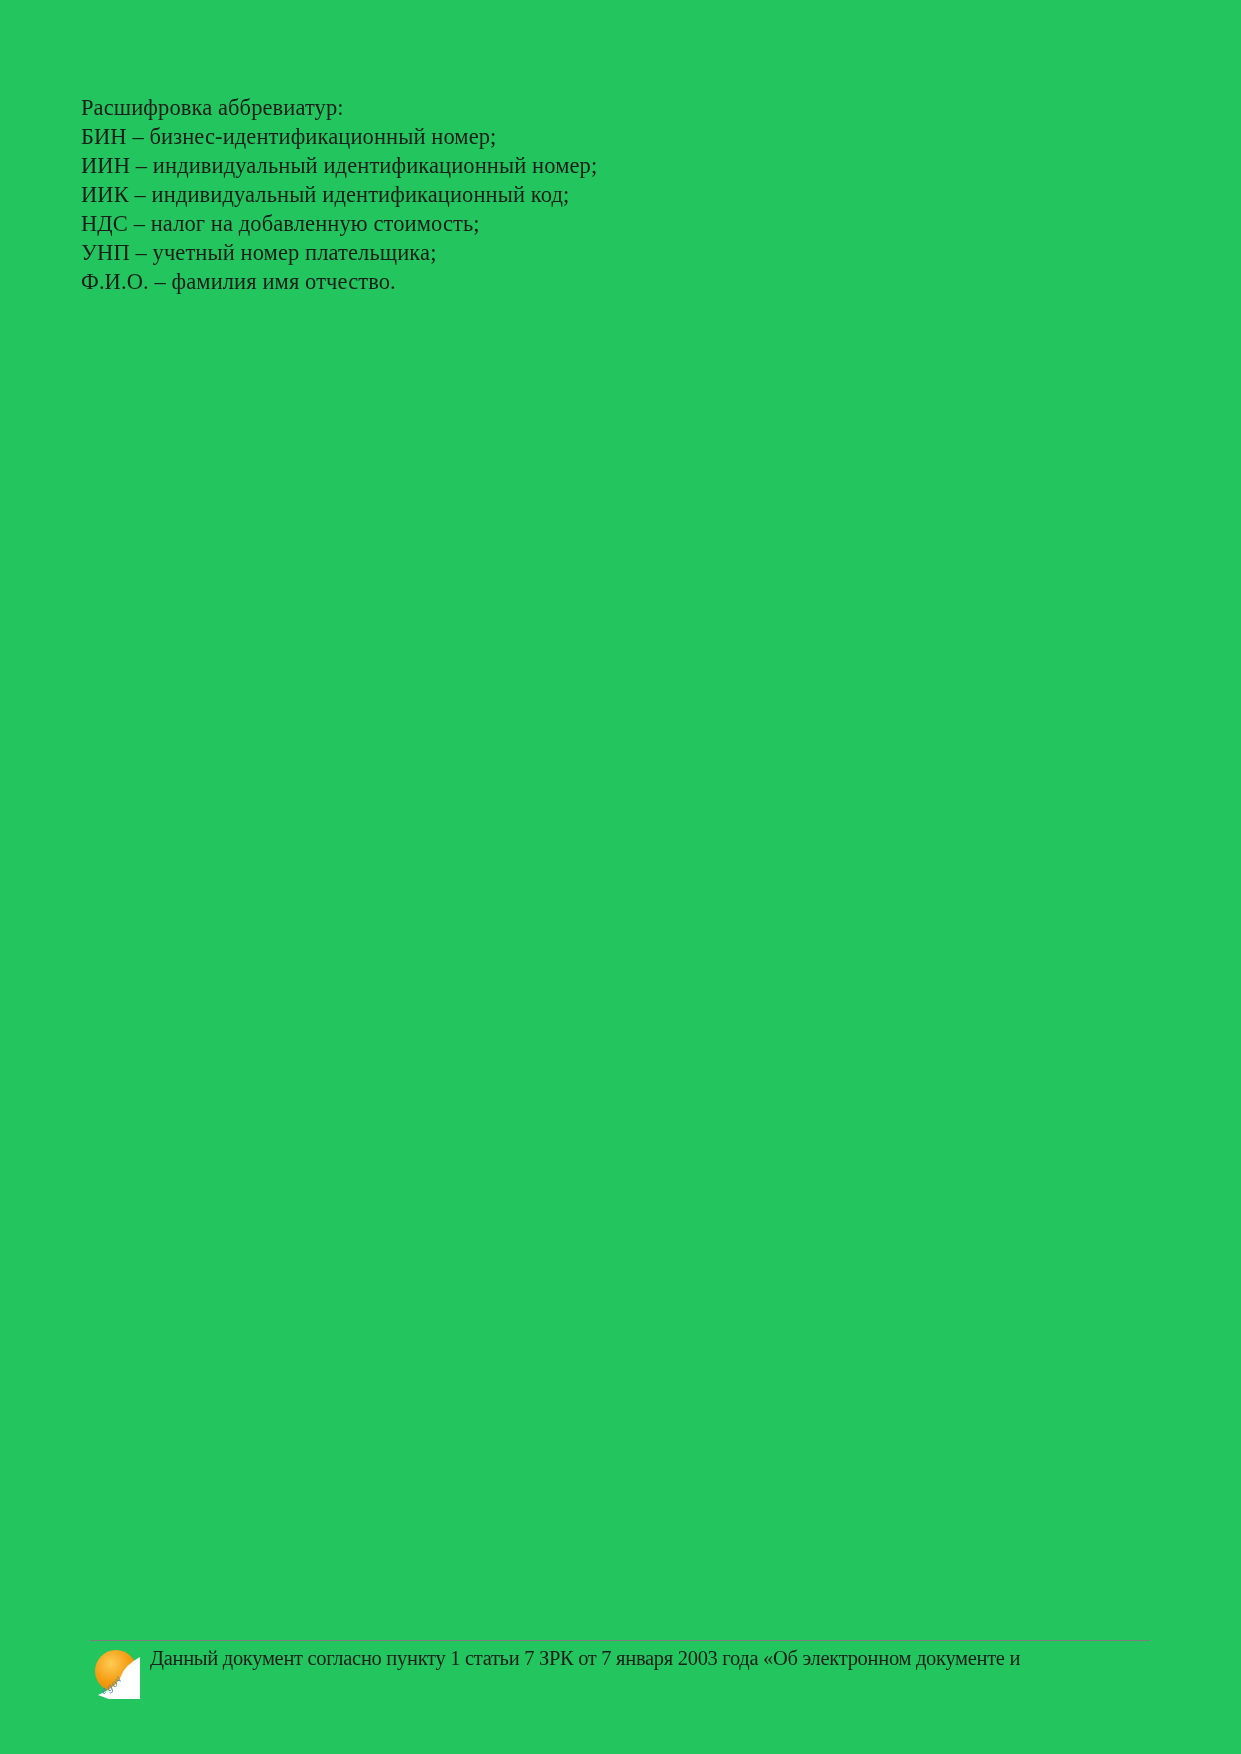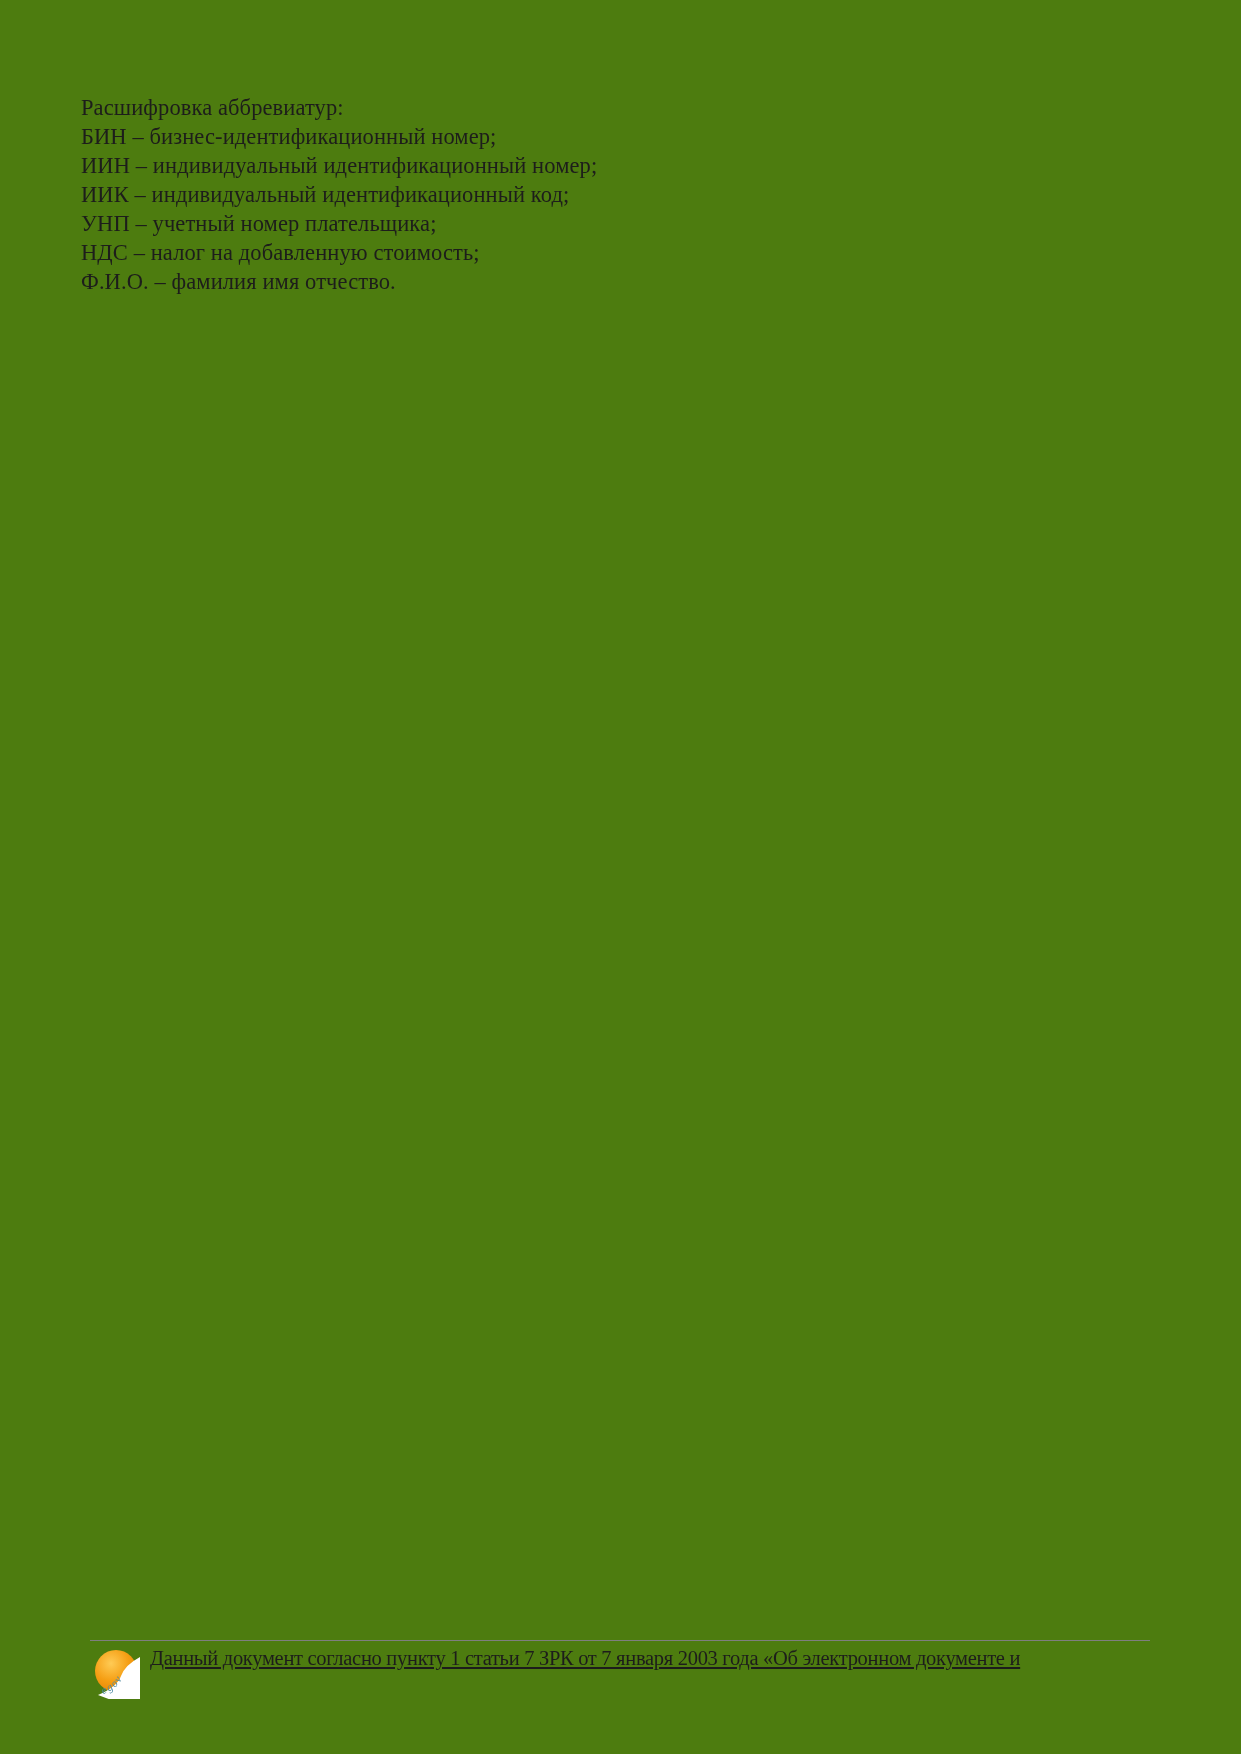--- a/index.html
+++ b/index.html
@@ -1,21 +1,21 @@
 <!DOCTYPE html>
 <html><head>
 <meta charset="utf-8">
 <style>
   * { margin: 0; padding: 0; box-sizing: border-box; }
   html, body { background: #ffffff; }
   .page {
     position: relative;
     width: 1241px;
     height: 1754px;
-    background: #4d7c0f;
+    background: #22c55e;
     font-family: "Liberation Serif", "DejaVu Serif", serif;
     overflow: hidden;
   }
   .content {
     position: absolute;
     left: 81px;
     top: 93px;
     font-size: 22.5px;
     line-height: 29px;
     color: #1d1d1b;
@@ -39,35 +39,34 @@
   }
   .footer-note {
     position: absolute;
     left: 150px;
     top: 1646px;
     font-size: 20.5px;
     line-height: 25px;
     color: #1d1d1b;
     letter-spacing: -0.3px;
     white-space: nowrap;
-    text-decoration: underline;
   }
 </style>
 </head>
 <body>
 
 <div class="page">
 
   <div class="content">
     <div>Расшифровка аббревиатур:</div>
     <div>БИН – бизнес-идентификационный номер;</div>
     <div>ИИН – индивидуальный идентификационный номер;</div>
     <div>ИИК – индивидуальный идентификационный код;</div>
+    <div>НДС – налог на добавленную стоимость;</div>
     <div>УНП – учетный номер плательщика;</div>
-    <div>НДС – налог на добавленную стоимость;</div>
     <div>Ф.И.О. – фамилия имя отчество.</div>
   </div>
 
   <div class="footer-rule"></div>
 
   <svg class="footer-logo" viewBox="0 0 46 52" xmlns="http://www.w3.org/2000/svg">
     <defs>
       <radialGradient id="orb" cx="0.38" cy="0.32" r="0.85">
         <stop offset="0" stop-color="#FFCB55"></stop>
         <stop offset="0.5" stop-color="#F59E13"></stop>

